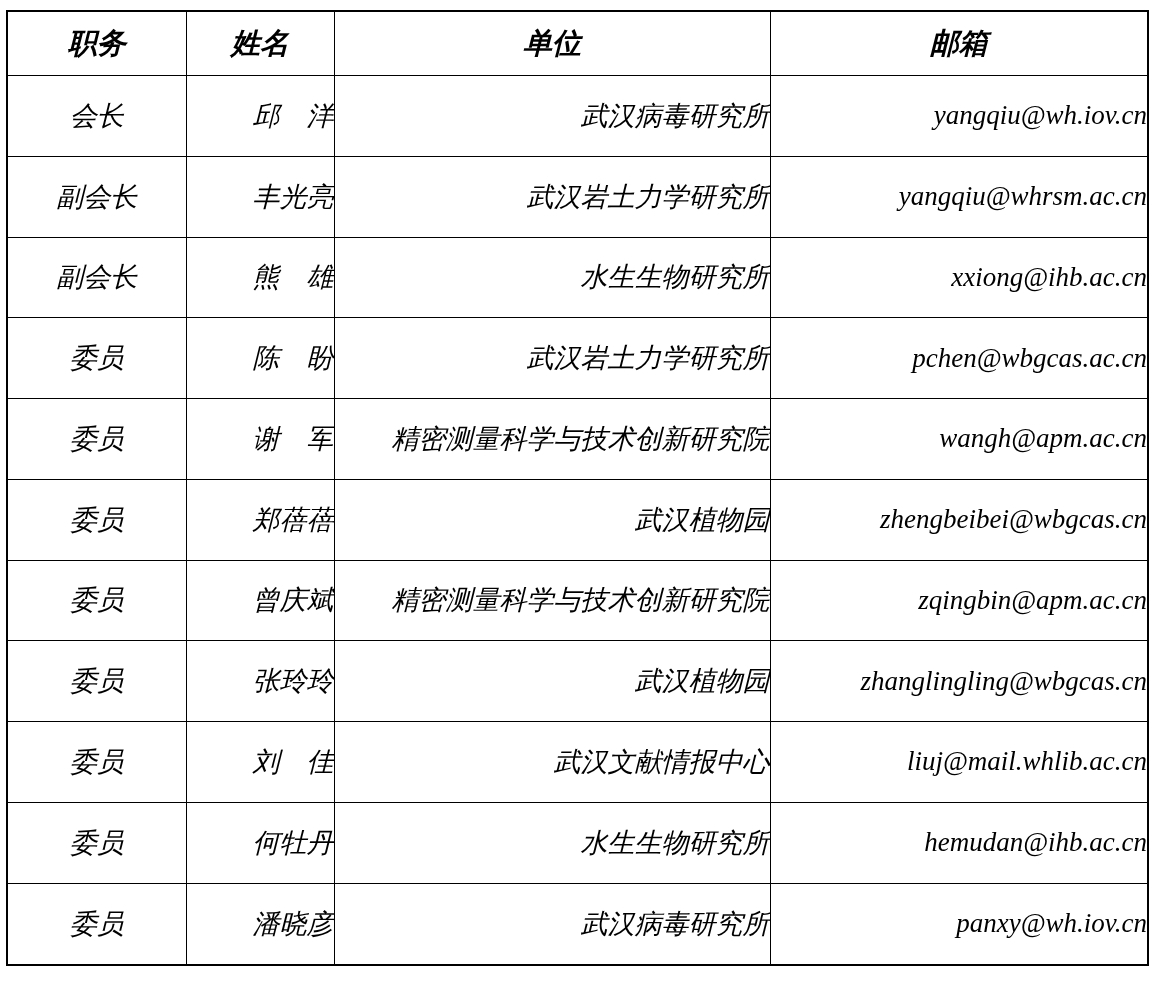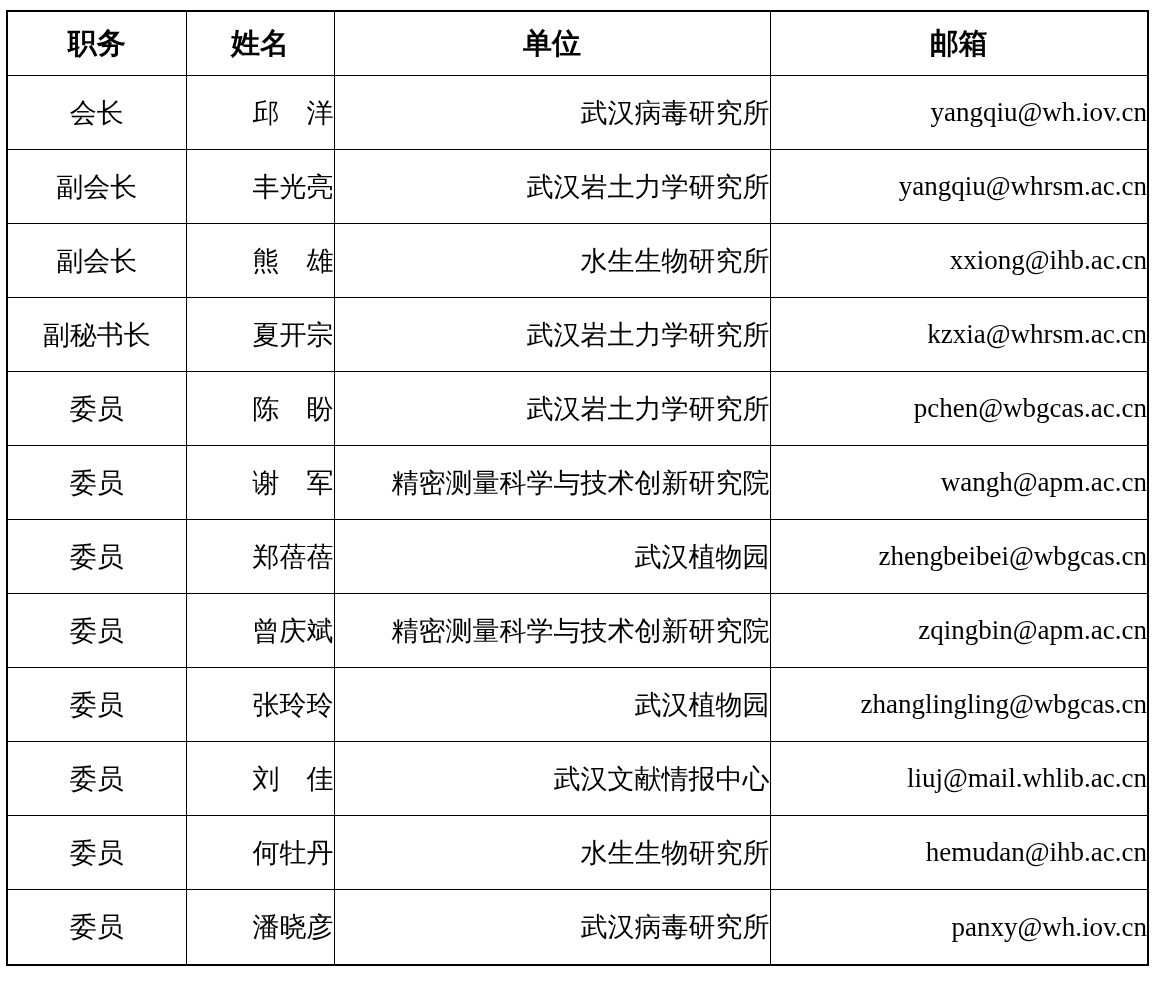--- a/index.html
+++ b/index.html
@@ -25,20 +25,21 @@
     border-collapse: collapse;
     table-layout: fixed;
     border: 2px solid #000000;
   }
   table.roster th,
   table.roster td {
     border: 1px solid #000000;
     vertical-align: middle;
     overflow: hidden;
     white-space: nowrap;
+    font-style: italic;
   }
   table.roster th {
     font-size: 29px;
     font-weight: bold;
     text-align: center;
     height: 63px;
     padding: 0;
   }
   table.roster td {
     font-size: 27px;
@@ -83,26 +84,20 @@
         <td class="c-unit">武汉岩土力学研究所</td>
         <td class="c-email">yangqiu@whrsm.ac.cn</td>
       </tr>
       <tr>
         <td class="c-pos">副会长</td>
         <td class="c-name">熊　雄</td>
         <td class="c-unit">水生生物研究所</td>
         <td class="c-email">xxiong@ihb.ac.cn</td>
       </tr>
       <tr>
-        <td class="c-pos">副秘书长</td>
-        <td class="c-name">夏开宗</td>
-        <td class="c-unit">武汉岩土力学研究所</td>
-        <td class="c-email">kzxia@whrsm.ac.cn</td>
-      </tr>
-      <tr>
         <td class="c-pos">委员</td>
         <td class="c-name">陈　盼</td>
         <td class="c-unit">武汉岩土力学研究所</td>
         <td class="c-email">pchen@wbgcas.ac.cn</td>
       </tr>
       <tr>
         <td class="c-pos">委员</td>
         <td class="c-name">谢　军</td>
         <td class="c-unit">精密测量科学与技术创新研究院</td>
         <td class="c-email">wangh@apm.ac.cn</td>

